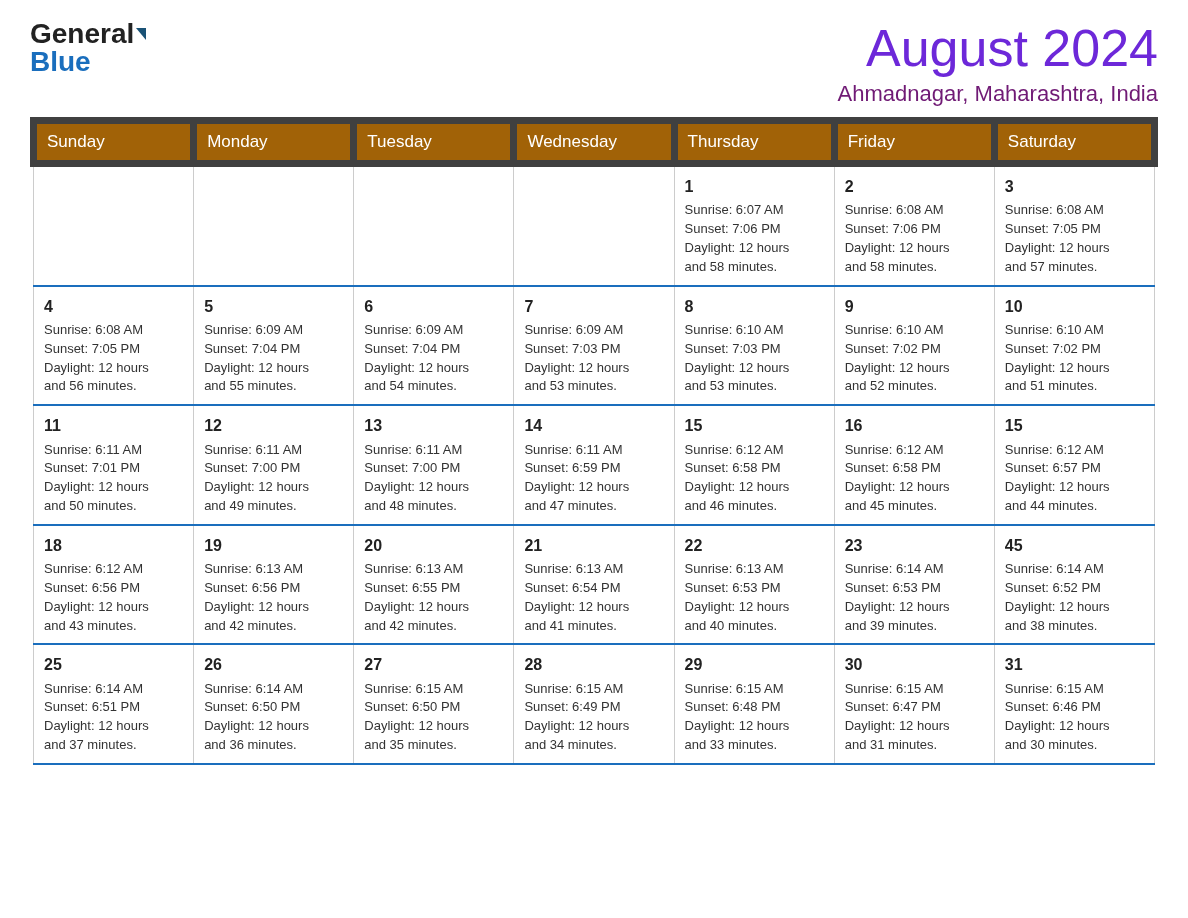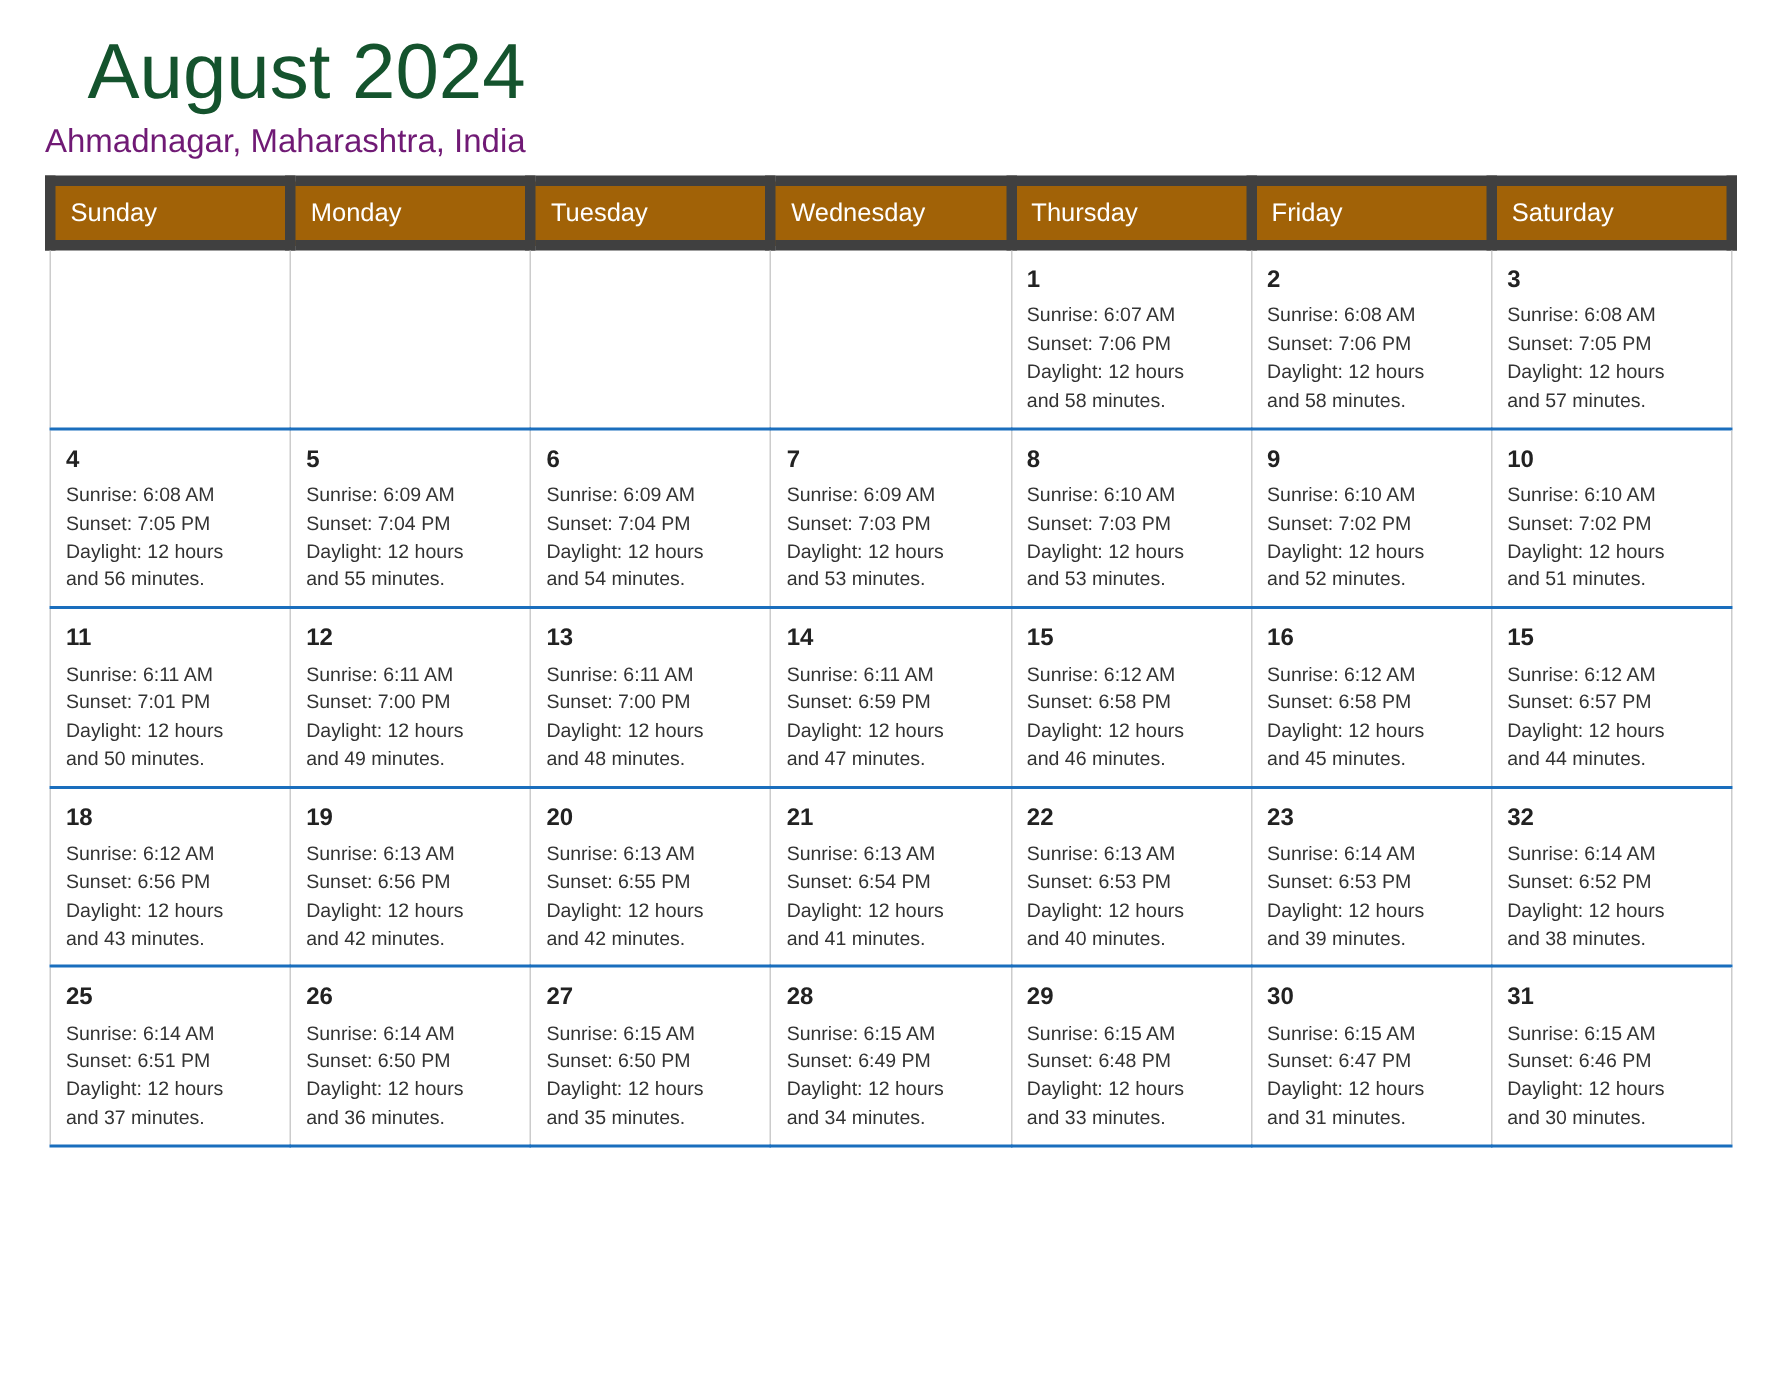--- a/index.html
+++ b/index.html
@@ -46,21 +46,21 @@
       font-size: 28px;
       font-weight: bold;
       margin-top: -2px;
     }
     .title-section {
       text-align: right;
     }
     .month-title {
       font-size: 52px;
       font-weight: normal;
-      color: #14532d;
+      color: #6d28d9;
       line-height: 1.1;
     }
     .location {
       font-size: 22px;
       color: #701a75;
       margin-top: 4px;
     }
     .calendar {
       width: 100%;
       border-collapse: collapse;
@@ -99,20 +99,27 @@
       background: #fff;
     }
     .calendar tbody tr {
       border-bottom: 2px solid #1a6ebd;
     }
   </style>
 </head>
 <body>
 
 <div class="header">
+  <div class="logo">
+    <div class="logo-text">
+      <span class="general">General</span>
+      <span class="logo-arrow"></span>
+    </div>
+    <div class="logo-blue">Blue</div>
+  </div>
   <div class="title-section">
     <div class="month-title">August 2024</div>
     <div class="location">Ahmadnagar, Maharashtra, India</div>
   </div>
 </div>
 
 <table class="calendar">
   <thead>
     <tr>
     <th>Sunday</th>
@@ -291,21 +298,21 @@
           <div class="day-info">and 40 minutes.</div>
         </td>
         <td>
           <span class="day-num">23</span>
           <div class="day-info">Sunrise: 6:14 AM</div>
           <div class="day-info">Sunset: 6:53 PM</div>
           <div class="day-info">Daylight: 12 hours</div>
           <div class="day-info">and 39 minutes.</div>
         </td>
         <td>
-          <span class="day-num">32</span>
+          <span class="day-num">45</span>
           <div class="day-info">Sunrise: 6:14 AM</div>
           <div class="day-info">Sunset: 6:52 PM</div>
           <div class="day-info">Daylight: 12 hours</div>
           <div class="day-info">and 38 minutes.</div>
         </td>
       </tr>
       <tr>
         <td>
           <span class="day-num">25</span>
           <div class="day-info">Sunrise: 6:14 AM</div>

